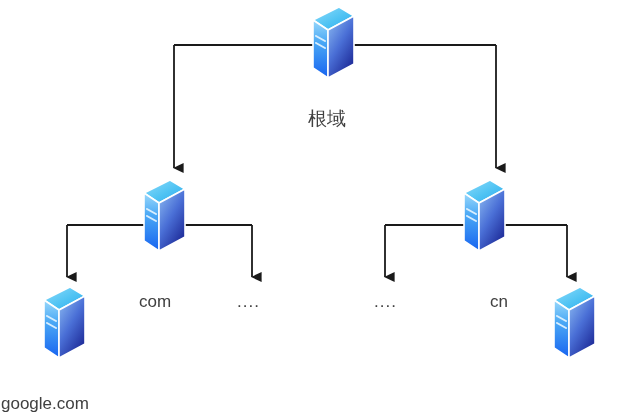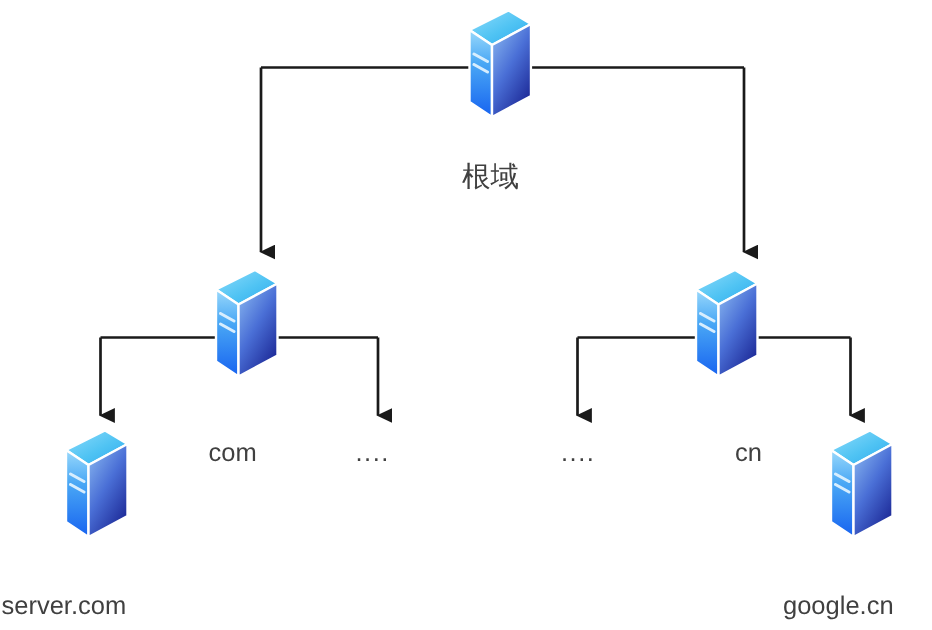--- a/index.html
+++ b/index.html
@@ -94,21 +94,20 @@
     <use href="#serverIcon" x="30" y="286" width="56" height="80"></use>
     <use href="#serverIcon" x="540" y="286" width="56" height="80"></use>
   </svg>
 
   <div class="node-label cjk-label" style="left:308px;top:108px;">根域</div>
 
   <div class="node-label" style="left:139px;top:292px;">com</div>
 
   <div class="node-label dots-label" style="left:237px;top:292px;">....</div>
 
-  <div class="node-label" style="left:1px;top:394px;">server.com</div>
+  <div class="node-label" style="left:1px;top:394px;">google.com</div>
 
   <div class="node-label" style="left:490px;top:292px;">cn</div>
 
   <div class="node-label dots-label" style="left:374px;top:292px;">....</div>
 
-  <div class="node-label" style="left:522px;top:394px;">google.cn</div>
 
 </div>
 
 </body></html>

